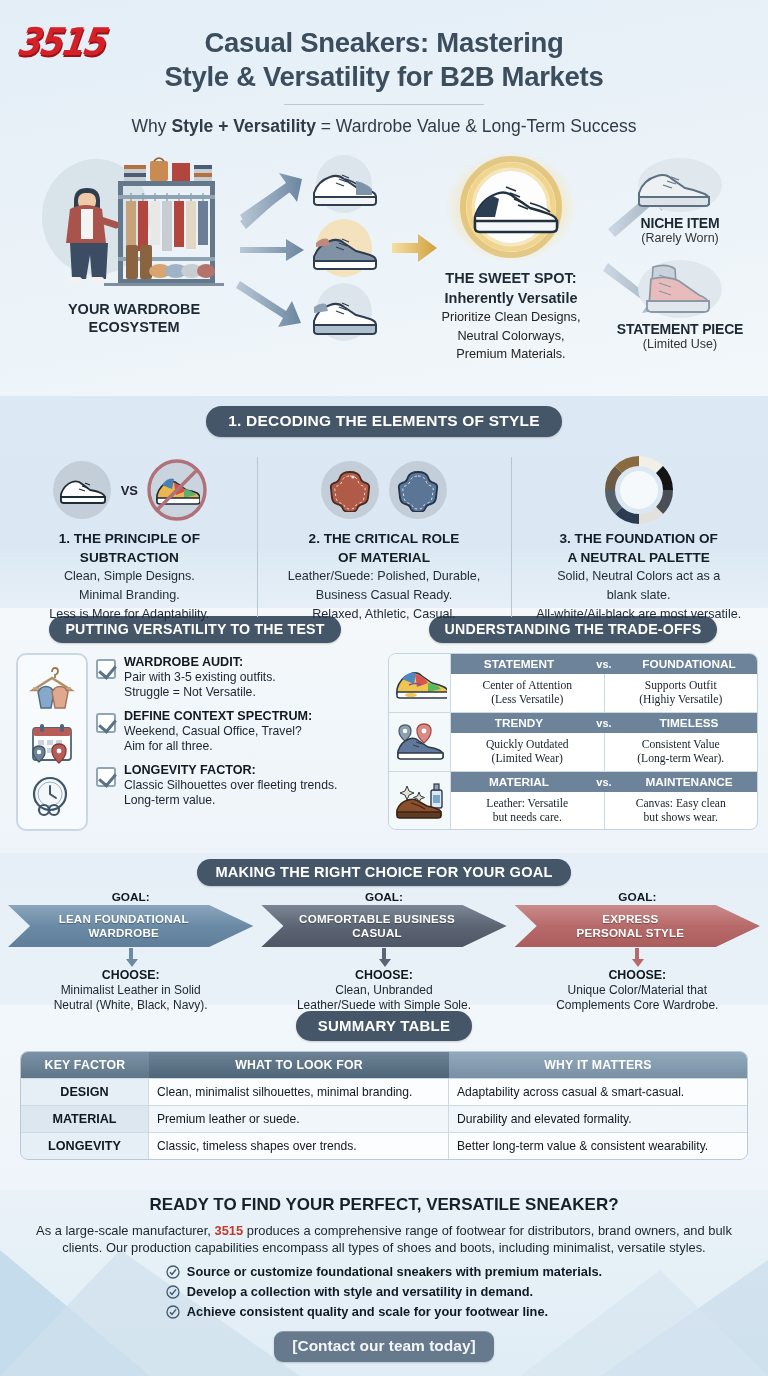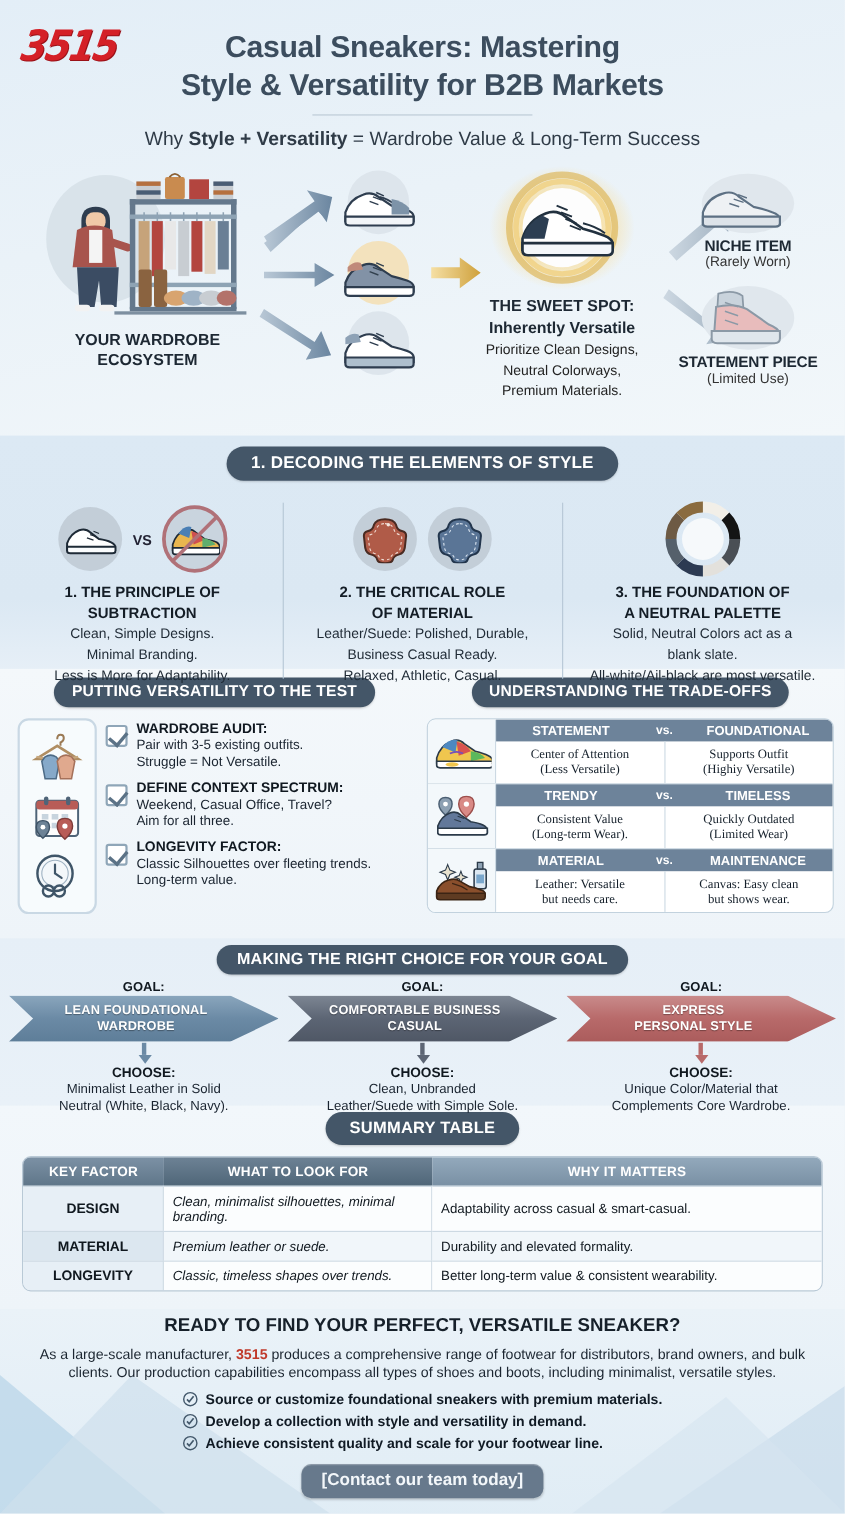--- a/index.html
+++ b/index.html
@@ -184,21 +184,21 @@
   .th2 { background: linear-gradient(180deg,#6d8295 0%,#4f6678 100%); }
   .th3 { background: linear-gradient(180deg,#93a9bc 0%,#7990a4 100%); }
   .sumtable td {
     font-size:12.1px; padding:6px 8px; border-top:1px solid #cdd9e3; color:#10181f;
   }
   .sumtable td.kf {
     text-align:center; font-weight:800; font-size:12.6px; background:#dce7f0; width:128px;
     border-right:1px solid #cdd9e3;
   }
   .sumtable tr:nth-child(odd) td.kf { background:#e7eff6; }
-  .sumtable td.mid { border-right:1px solid #cdd9e3; width:244px; background:#fbfdfe;font-style:italic; }
+  .sumtable td.mid { border-right:1px solid #cdd9e3; width:300px; background:#fbfdfe; }
   .sumtable td.last { background:#fbfdfe; }
   .sumtable tr:nth-child(even) td.mid,
   .sumtable tr:nth-child(even) td.last { background:#f1f6fa; }
 
   
   .footer {
     height: 210px; position:relative; overflow:hidden;
     background: linear-gradient(180deg,#eaf2f8 0%,#dfecf5 100%);
     padding-top: 5px;
   }
@@ -611,26 +611,26 @@
             </svg>
           </div>
           <div class="to-main">
             <div class="to-head">
               <span>TRENDY</span>
               <span class="vs-s">vs.</span>
               <span>TIMELESS</span>
             </div>
             <div class="to-cells">
               <div class="to-cell">
+                <div>Quickly Outdated</div>
+                <div>(Limited Wear)</div>
+              </div>
+              <div class="to-cell">
                 <div>Consistent Value</div>
                 <div>(Long-term Wear).</div>
-              </div>
-              <div class="to-cell">
-                <div>Quickly Outdated</div>
-                <div>(Limited Wear)</div>
               </div>
             </div>
           </div>
         </div>
 
         <div class="to-row">
           <div class="to-ico">
             <svg width="54" height="38" viewBox="0 0 54 38">
               <path d="M14 4 l2 5 l5 2 l-5 2 l-2 5 l-2-5 l-5-2 l5-2 Z" fill="#e8e2cf" stroke="#2b3a49" stroke-width="1"></path>
               <path d="M26 10 l1.5 4 l4 1.5 l-4 1.5 l-1.5 4 l-1.5-4 l-4-1.5 l4-1.5 Z" fill="#e8e2cf" stroke="#2b3a49" stroke-width="1"></path>

